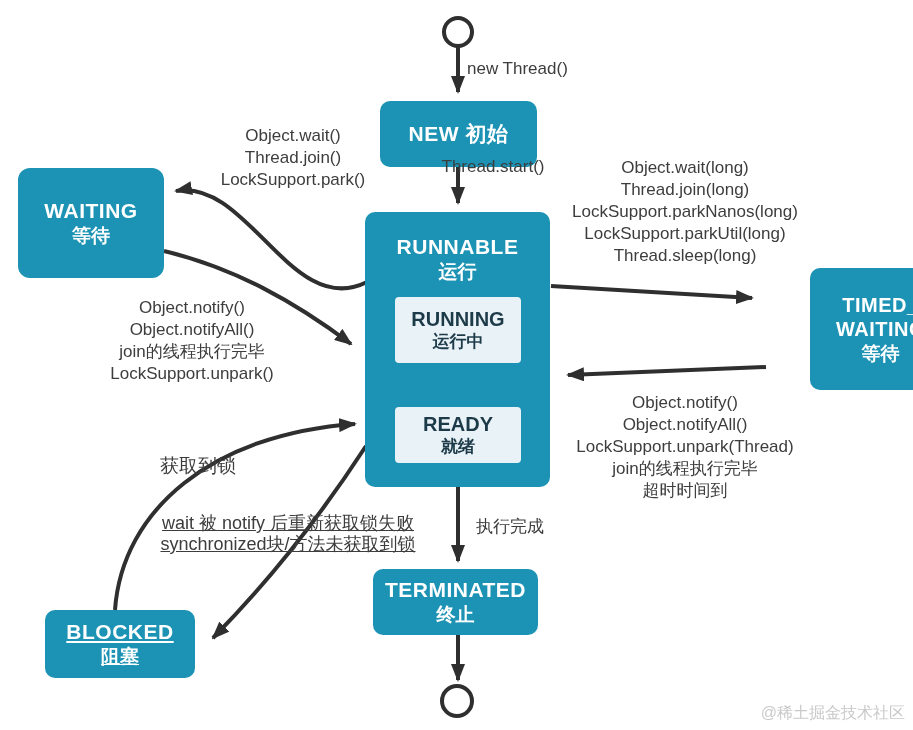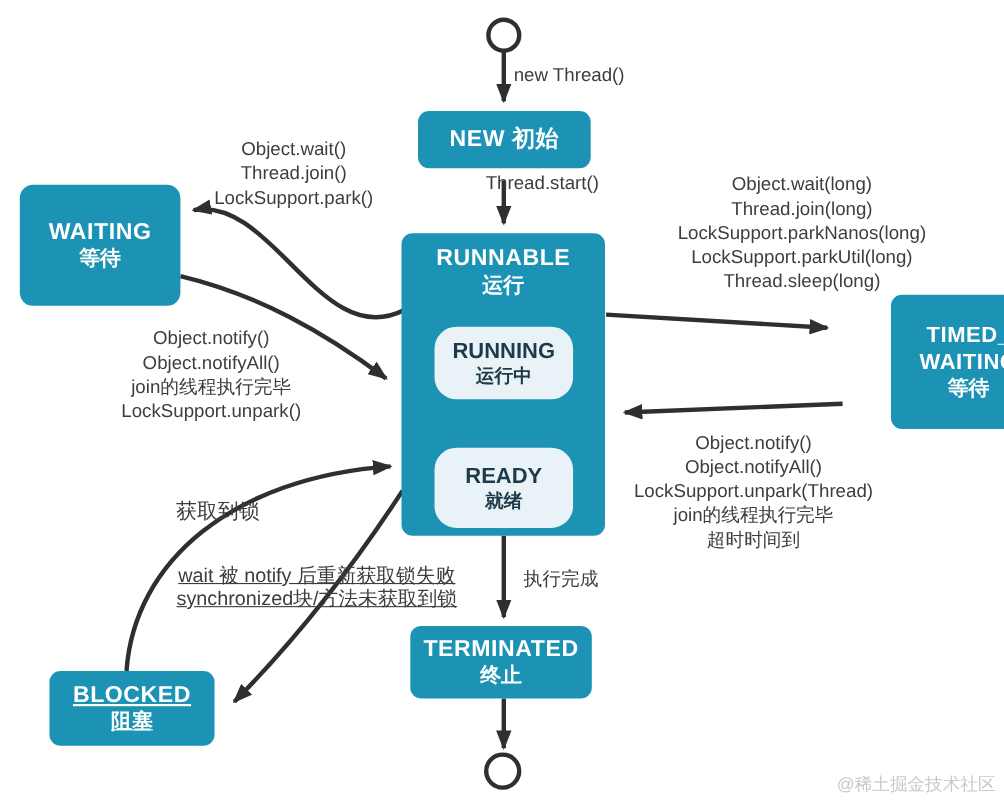--- a/index.html
+++ b/index.html
@@ -9,21 +9,21 @@
   }
   .diagram svg.wires { position:absolute; left:0; top:0; width:913px; height:730px; }
   .state-box {
     position:absolute; background:#1c93b4; border-radius:10px; color:#ffffff;
     display:flex; flex-direction:column; align-items:center; justify-content:center;
     font-weight:bold; text-align:center; line-height:1.2;
   }
   .state-box .en { font-size:21px; letter-spacing:0.5px; }
   .state-box .zh { font-size:19px; margin-top:2px; }
   .inner-box {
-    position:absolute; background:#e9f2f7; border-radius:20px; color:#1d3a49;
+    position:absolute; background:#e9f2f7; border-radius:4px; color:#1d3a49;
     display:flex; flex-direction:column; align-items:center; justify-content:center;
     font-weight:bold; text-align:center; line-height:1.2;
   }
   .inner-box .en { font-size:20px; }
   .inner-box .zh { font-size:17px; margin-top:1px; }
   .lbl {
     position:absolute; color:#3d3d3d; font-size:17px; line-height:22px;
     text-align:center; transform:translateX(-50%); white-space:nowrap;
   }
   .lbl.left-align { transform:none; text-align:left; }
@@ -60,40 +60,40 @@
     <path d="M 551 286 L 752 298" fill="none" stroke="#2f2f2f" stroke-width="4" marker-end="url(#arrowD)"></path>
     <path d="M 766 367 L 568 375" fill="none" stroke="#2f2f2f" stroke-width="4" marker-end="url(#arrowD)"></path>
 
     <path d="M 115 610 C 122 510, 212 434, 355 424" fill="none" stroke="#2f2f2f" stroke-width="4" marker-end="url(#arrowD)"></path>
     <path d="M 366 446 Q 295 555, 213 638" fill="none" stroke="#2f2f2f" stroke-width="4" marker-end="url(#arrowD)"></path>
 
     <path d="M 429 368 V 396" fill="none" stroke="#f2ef82" stroke-width="5" marker-end="url(#arrowY)"></path>
     <path d="M 488 403 V 375" fill="none" stroke="#f2ef82" stroke-width="5" marker-end="url(#arrowY)"></path>
   </svg>
 
-  <div class="state-box" style="left:380px; top:101px; width:157px; height:52px;">
+  <div class="state-box" style="left:380px; top:101px; width:157px; height:66px;">
     <span class="en">NEW 初始</span>
   </div>
 
   <div class="state-box" style="left:18px; top:168px; width:146px; height:110px; border-radius:12px;">
     <span class="en">WAITING</span>
     <span class="zh">等待</span>
   </div>
 
-  <div class="state-box" style="left:365px; top:212px; width:185px; height:275px; justify-content:flex-start; padding-top:10px; box-sizing:border-box;">
+  <div class="state-box" style="left:365px; top:212px; width:185px; height:275px; justify-content:flex-start; padding-top:22px; box-sizing:border-box;">
     <span class="en">RUNNABLE</span>
     <span class="zh">运行</span>
   </div>
 
   <div class="inner-box" style="left:395px; top:297px; width:126px; height:66px;">
     <span class="en">RUNNING</span>
     <span class="zh">运行中</span>
   </div>
 
-  <div class="inner-box" style="left:395px; top:407px; width:126px; height:73px;">
+  <div class="inner-box" style="left:395px; top:407px; width:126px; height:56px;">
     <span class="en">READY</span>
     <span class="zh">就绪</span>
   </div>
 
   <div class="state-box" style="left:767px; top:268px; width:141px; height:122px;margin-left:43px;">
     <span class="en" style="font-size:20px;">TIMED_</span>
     <span class="en" style="font-size:20px;">WAITING</span>
     <span class="zh">等待</span>
   </div>
 
@@ -104,34 +104,34 @@
 
   <div class="state-box" style="left:373px; top:569px; width:165px; height:66px;">
     <span class="en">TERMINATED</span>
     <span class="zh">终止</span>
   </div>
 
   <div class="lbl left-align" style="left:467px; top:58px;">new Thread()</div>
 
   <div class="lbl" style="left:493px; top:156px;">Thread.start()</div>
 
-  <div class="lbl" style="left:267px; top:125px;">
+  <div class="lbl" style="left:293px; top:125px;">
     <div>Object.wait()</div>
     <div>Thread.join()</div>
     <div>LockSupport.park()</div>
   </div>
 
   <div class="lbl" style="left:192px; top:297px;">
     <div>Object.notify()</div>
     <div>Object.notifyAll()</div>
     <div>join的线程执行完毕</div>
     <div>LockSupport.unpark()</div>
   </div>
 
-  <div class="lbl" style="left:685px; top:157px;margin-left:44px;">
+  <div class="lbl" style="left:685px; top:157px;">
     <div>Object.wait(long)</div>
     <div>Thread.join(long)</div>
     <div>LockSupport.parkNanos(long)</div>
     <div>LockSupport.parkUtil(long)</div>
     <div>Thread.sleep(long)</div>
   </div>
 
   <div class="lbl" style="left:685px; top:392px;">
     <div>Object.notify()</div>
     <div>Object.notifyAll()</div>

